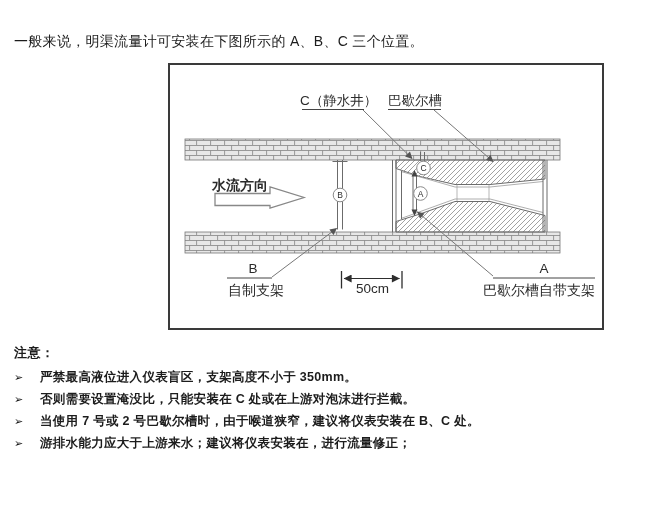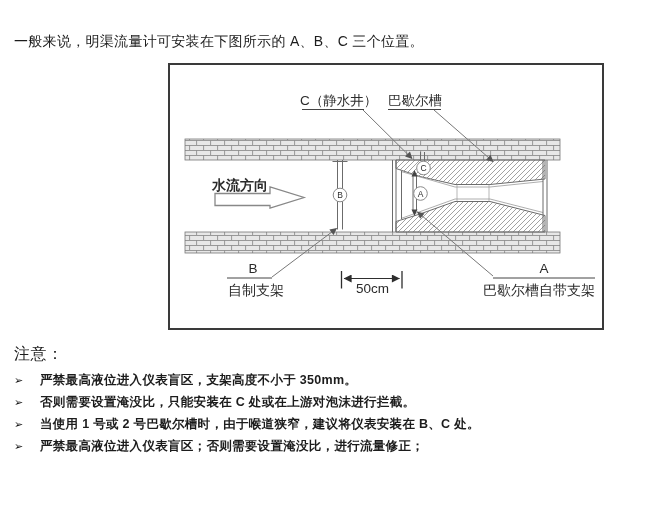--- a/index.html
+++ b/index.html
@@ -11,21 +11,21 @@
   .intro{
     position:absolute;left:14px;top:33px;font-size:14px;letter-spacing:.3px;
     white-space:nowrap;
   }
   .diagram-box{
     position:absolute;left:168px;top:63px;width:436px;height:267px;
     border:2px solid #3a3a3a;box-sizing:border-box;background:#fff;
   }
   .diagram-box svg{position:absolute;left:0;top:0;}
   .notes{position:absolute;left:14px;top:344px;width:645px;}
-  .notes-title{font-weight:normal;font-size:16px;letter-spacing:.5px;}
+  .notes-title{font-weight:bold;font-size:13px;letter-spacing:.5px;}
   .note-item{display:flex;margin-top:8px;font-size:12.5px;line-height:14px;}
   .note-bullet{flex:0 0 26px;width:26px;font-size:11px;color:#111;}
   .note-text{letter-spacing:.3px;white-space:nowrap;font-weight:bold;}
   svg text{fill:#2b2b2b;}
 </style>
 </head>
 <body>
 
 <div class="intro">一般来说，明渠流量计可安装在下图所示的 A、B、C 三个位置。</div>
 
@@ -108,19 +108,19 @@
   <div class="note-item">
     <span class="note-bullet">➢</span>
     <span class="note-text">严禁最高液位进入仪表盲区，支架高度不小于 350mm。</span>
   </div>
   <div class="note-item">
     <span class="note-bullet">➢</span>
     <span class="note-text">否则需要设置淹没比，只能安装在 C 处或在上游对泡沫进行拦截。</span>
   </div>
   <div class="note-item">
     <span class="note-bullet">➢</span>
-    <span class="note-text">当使用 1 号或 2 号巴歇尔槽时，由于喉道狭窄，建议将仪表安装在 B、C 处。</span>
+    <span class="note-text">当使用 7 号或 2 号巴歇尔槽时，由于喉道狭窄，建议将仪表安装在 B、C 处。</span>
   </div>
   <div class="note-item">
     <span class="note-bullet">➢</span>
-    <span class="note-text">严禁最高液位进入仪表盲区；否则需要设置淹没比，进行流量修正；</span>
+    <span class="note-text">游排水能力应大于上游来水；建议将仪表安装在，进行流量修正；</span>
   </div>
 </div>
 
 </body></html>

